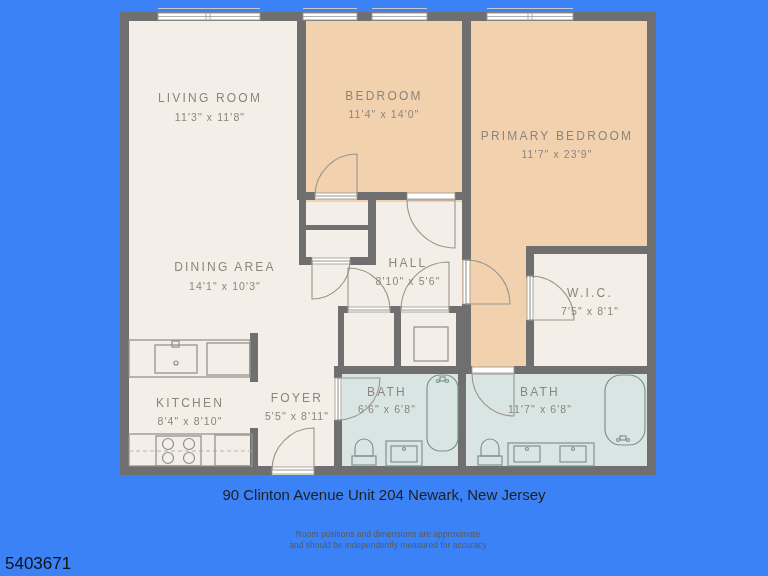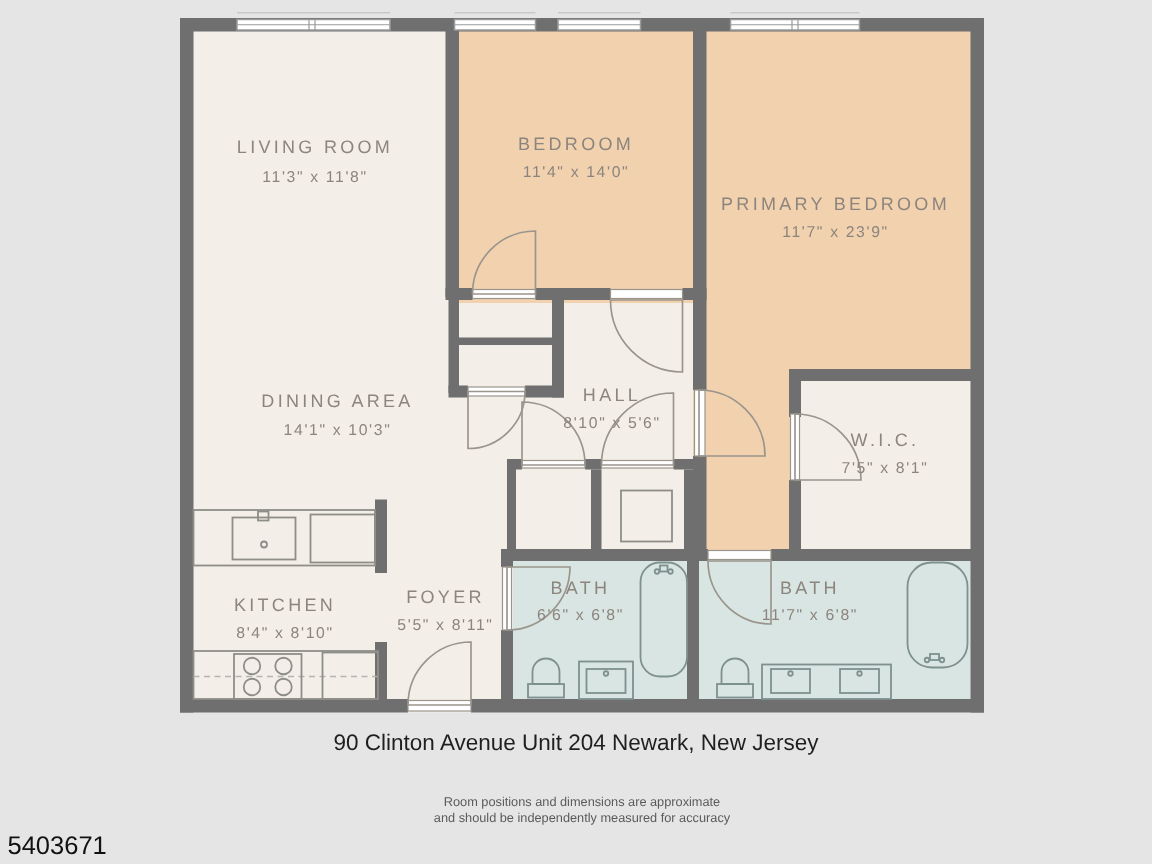--- a/index.html
+++ b/index.html
@@ -1,16 +1,16 @@
 <!DOCTYPE html>
 <html><head>
 <meta charset="utf-8">
 <style>
   html,body { margin:0; padding:0; background:#ffffff; }
-  .page { position:relative; width:768px; height:576px; background:#e5e5e5; overflow:hidden; }
+  .page { position:relative; width:768px; height:576px; background:#3b82f6; overflow:hidden; }
   svg { display:block; }
   .room-name { font: 12px "Liberation Sans", sans-serif; letter-spacing:2.2px; fill:#8b857d; text-anchor:middle; }
   .room-dims { font: 10.5px "Liberation Sans", sans-serif; letter-spacing:1.1px; fill:#8b857d; text-anchor:middle; }
   .address   { font: 15px "Liberation Sans", sans-serif; fill:#1f1f1f; text-anchor:middle; }
   .disclaimer{ font: 8.5px "Liberation Sans", sans-serif; fill:#5a5a5a; text-anchor:middle; }
   .listing-id{ font: 17px "Liberation Sans", sans-serif; fill:#111111; }
   .wall { fill:#6f6f6f; }
   .floor-main { fill:#f3eee7; }
   .floor-bed  { fill:#f2d1af; }
   .floor-bath { fill:#d9e5e3; }

